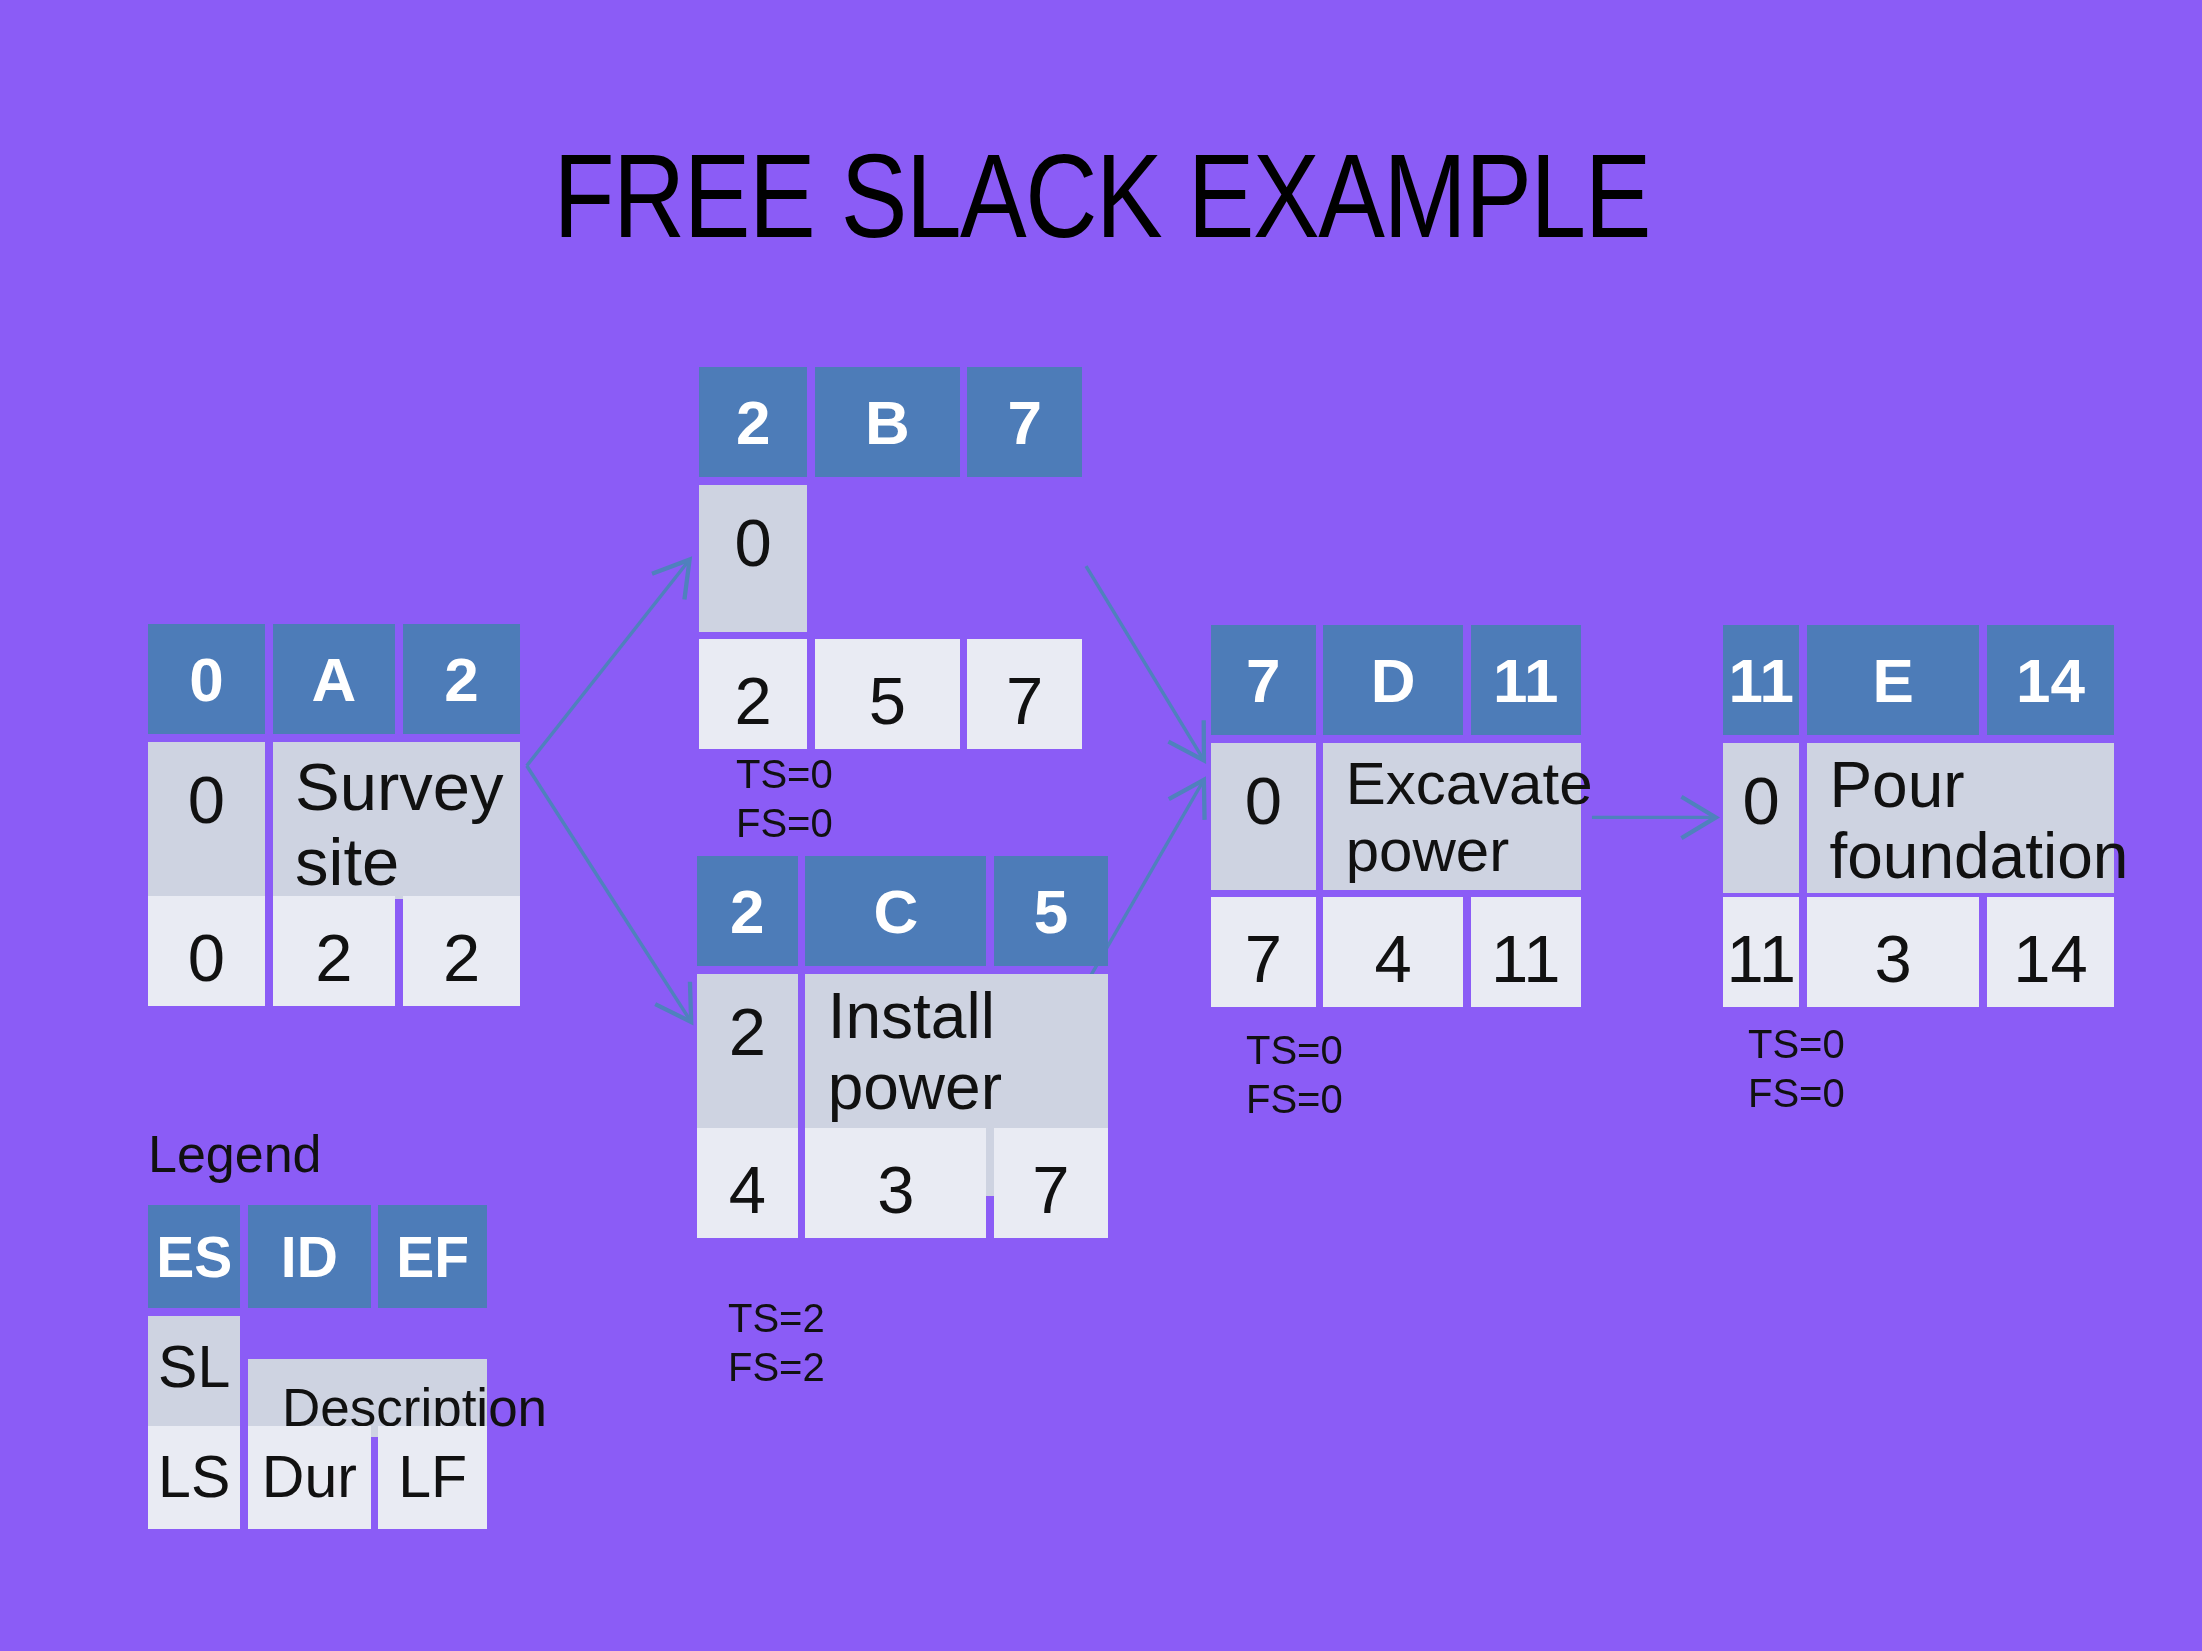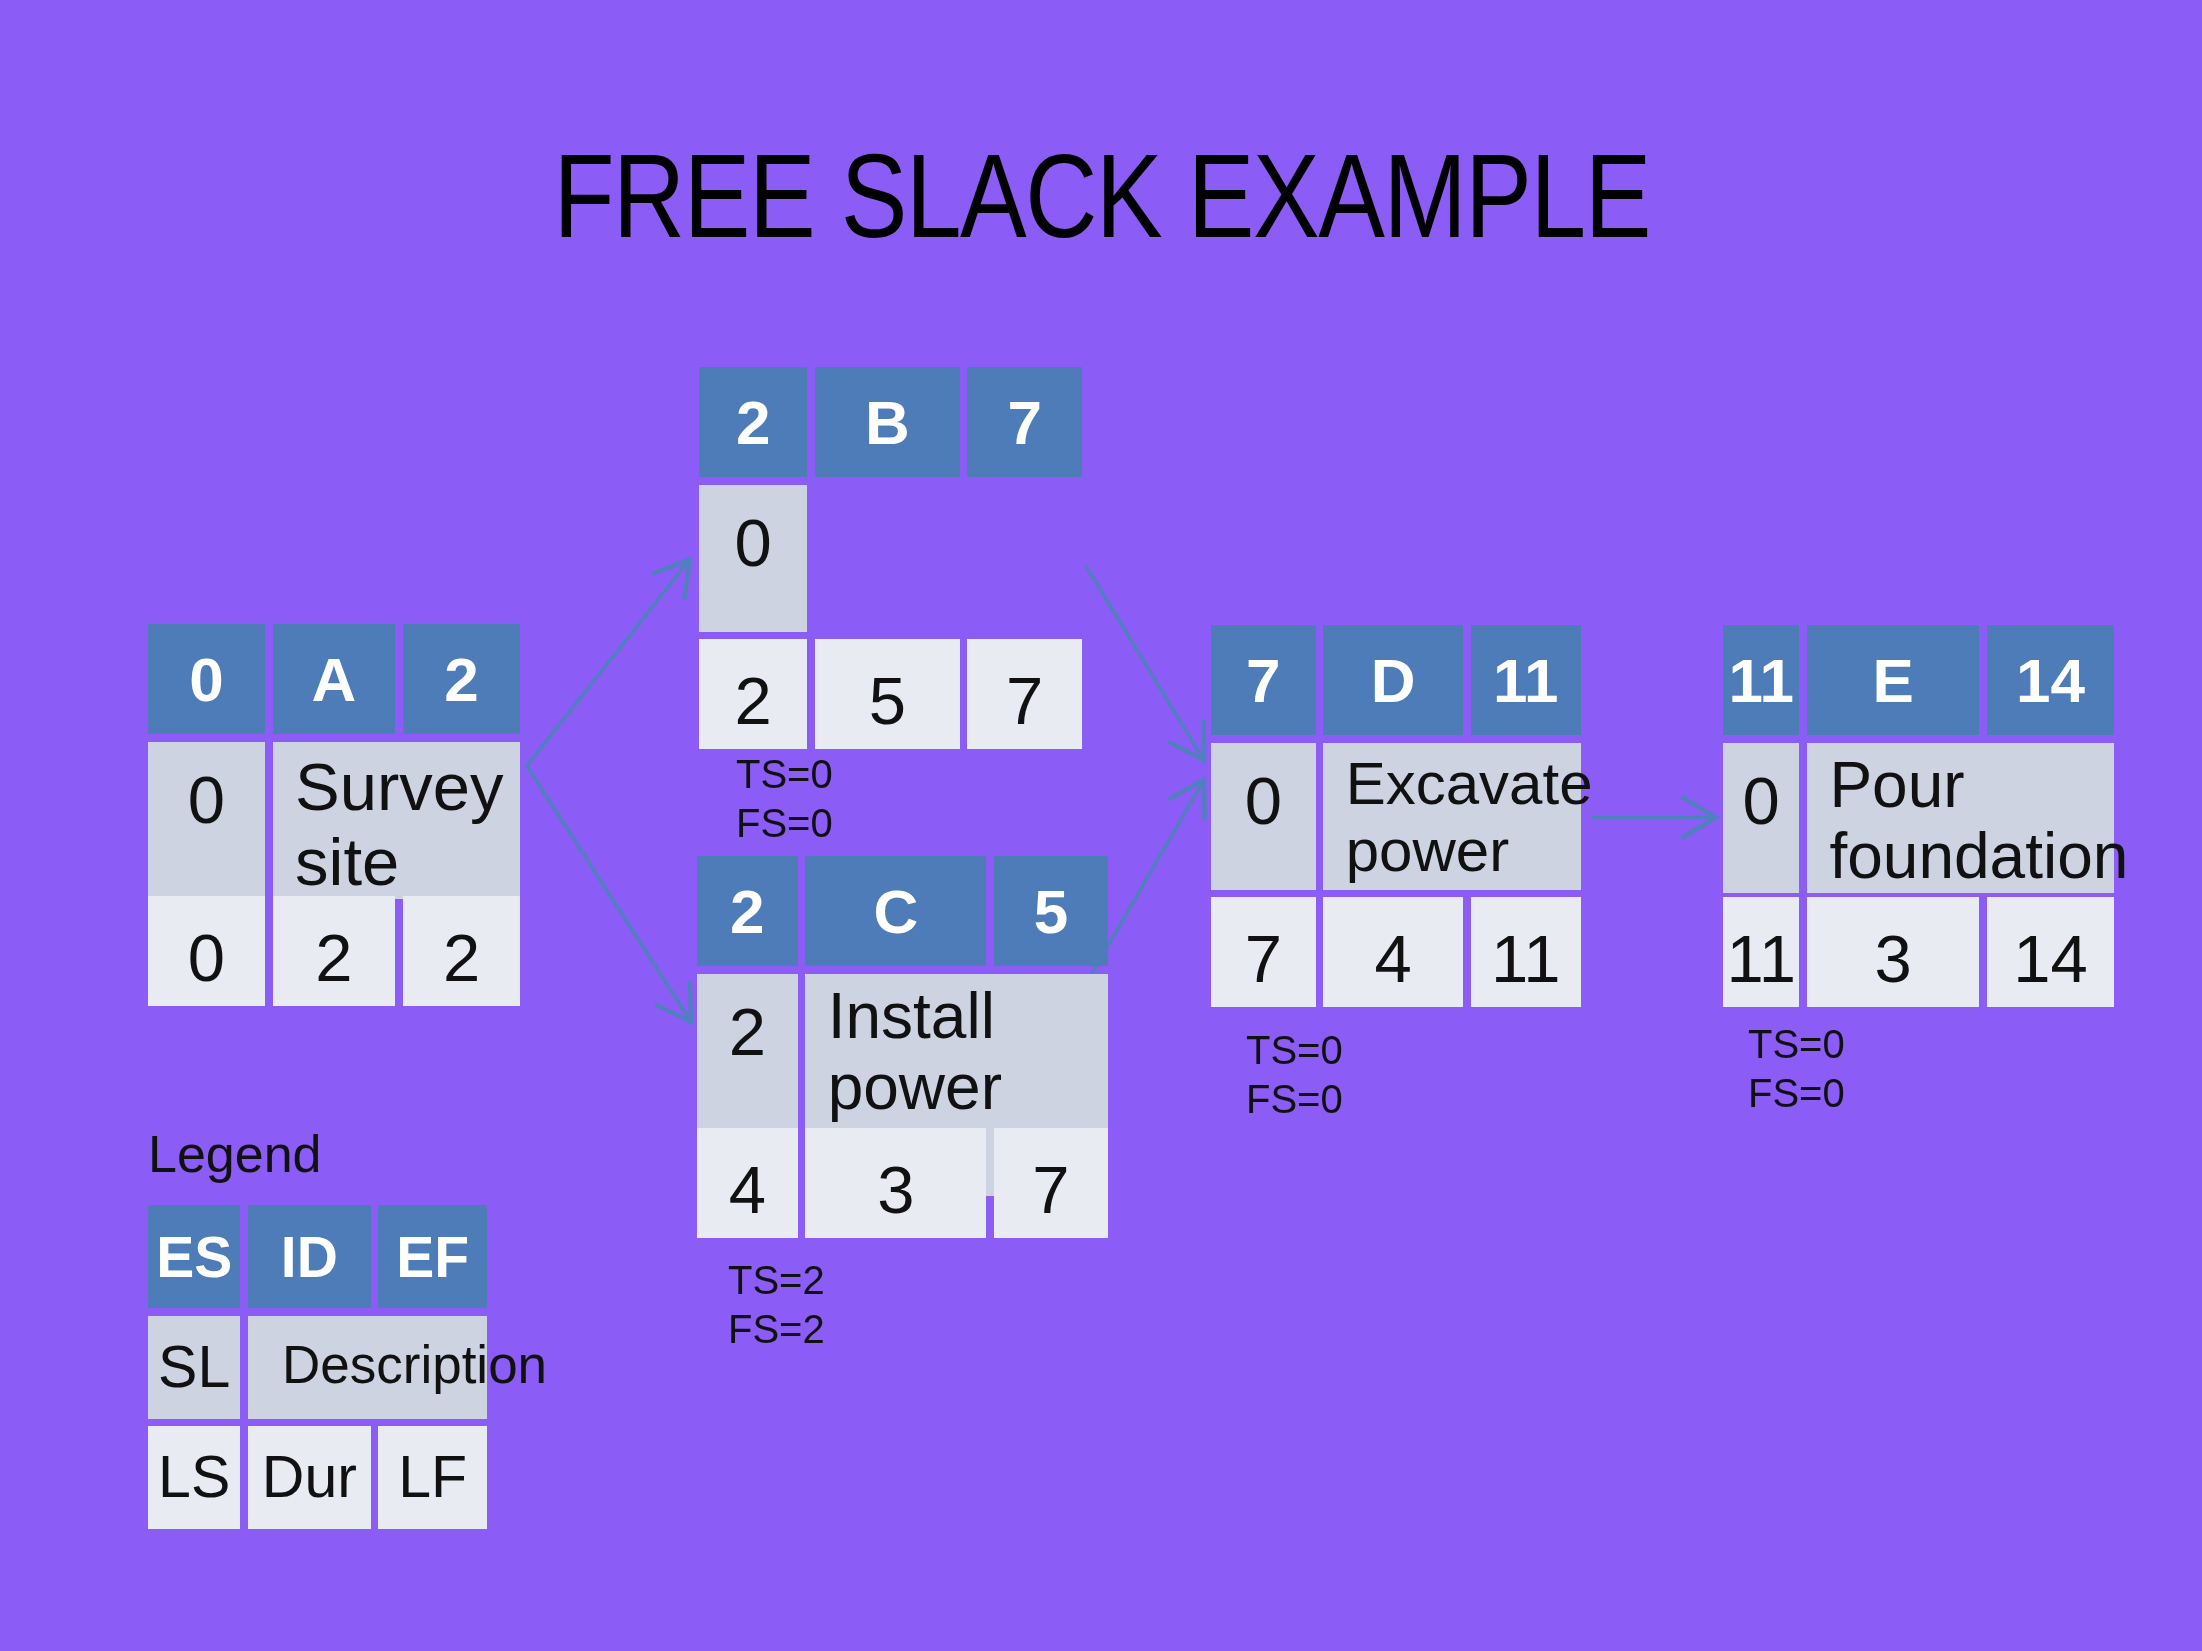--- a/index.html
+++ b/index.html
@@ -31,31 +31,31 @@
   .node-d{left:1211px;top:625px;width:370px;--c1:0.9fr;--c2:1.2fr;--c3:0.95fr;}
   .node-e{left:1723px;top:625px;width:391px;--c1:0.62fr;--c2:1.40fr;--c3:1.03fr;}
   .node-b .desc{font-size:65px;}
   .node-c .desc{font-size:64px;}
   .node-d .desc{font-size:60px;}
   .node-e .desc{font-size:64px;}
 
   
   .slack{position:absolute;font-size:40px;line-height:1.22;color:#111;}
   .slack-b{left:736px;top:750px;}
-  .slack-c{left:728px;top:1256px;}
+  .slack-c{left:728px;top:1294px;}
   .slack-d{left:1246px;top:1026px;}
   .slack-e{left:1748px;top:1020px;}
 
   
   .legend-title{position:absolute;left:148px;top:1124px;width:383px;text-align:left;font-size:52px;color:#111;}
   .legend-table{position:absolute;left:148px;top:1205px;width:339px;--c1:0.85fr;--c2:1.13fr;--c3:1fr;}
   .legend-table .row{height:103px;}
   .legend-table .head .cell{font-size:57px;}
   .legend-table .mid .num,.legend-table .bot .cell{font-size:59px;padding-top:17px;}
-  .legend-table .mid .desc{font-size:53px;padding:19px 0 0 34px;}
+  .legend-table .mid .desc{font-size:53px;padding:19px 0 0 34px;margin-top:43px;}
 
   
   svg.overlay{position:absolute;left:0;top:0;width:2203px;height:1652px;pointer-events:none;}
   svg.overlay line{stroke:#4F81BD;stroke-width:4;fill:none;}
 </style>
 </head>
 <body>
 
 <div class="stage">
 

